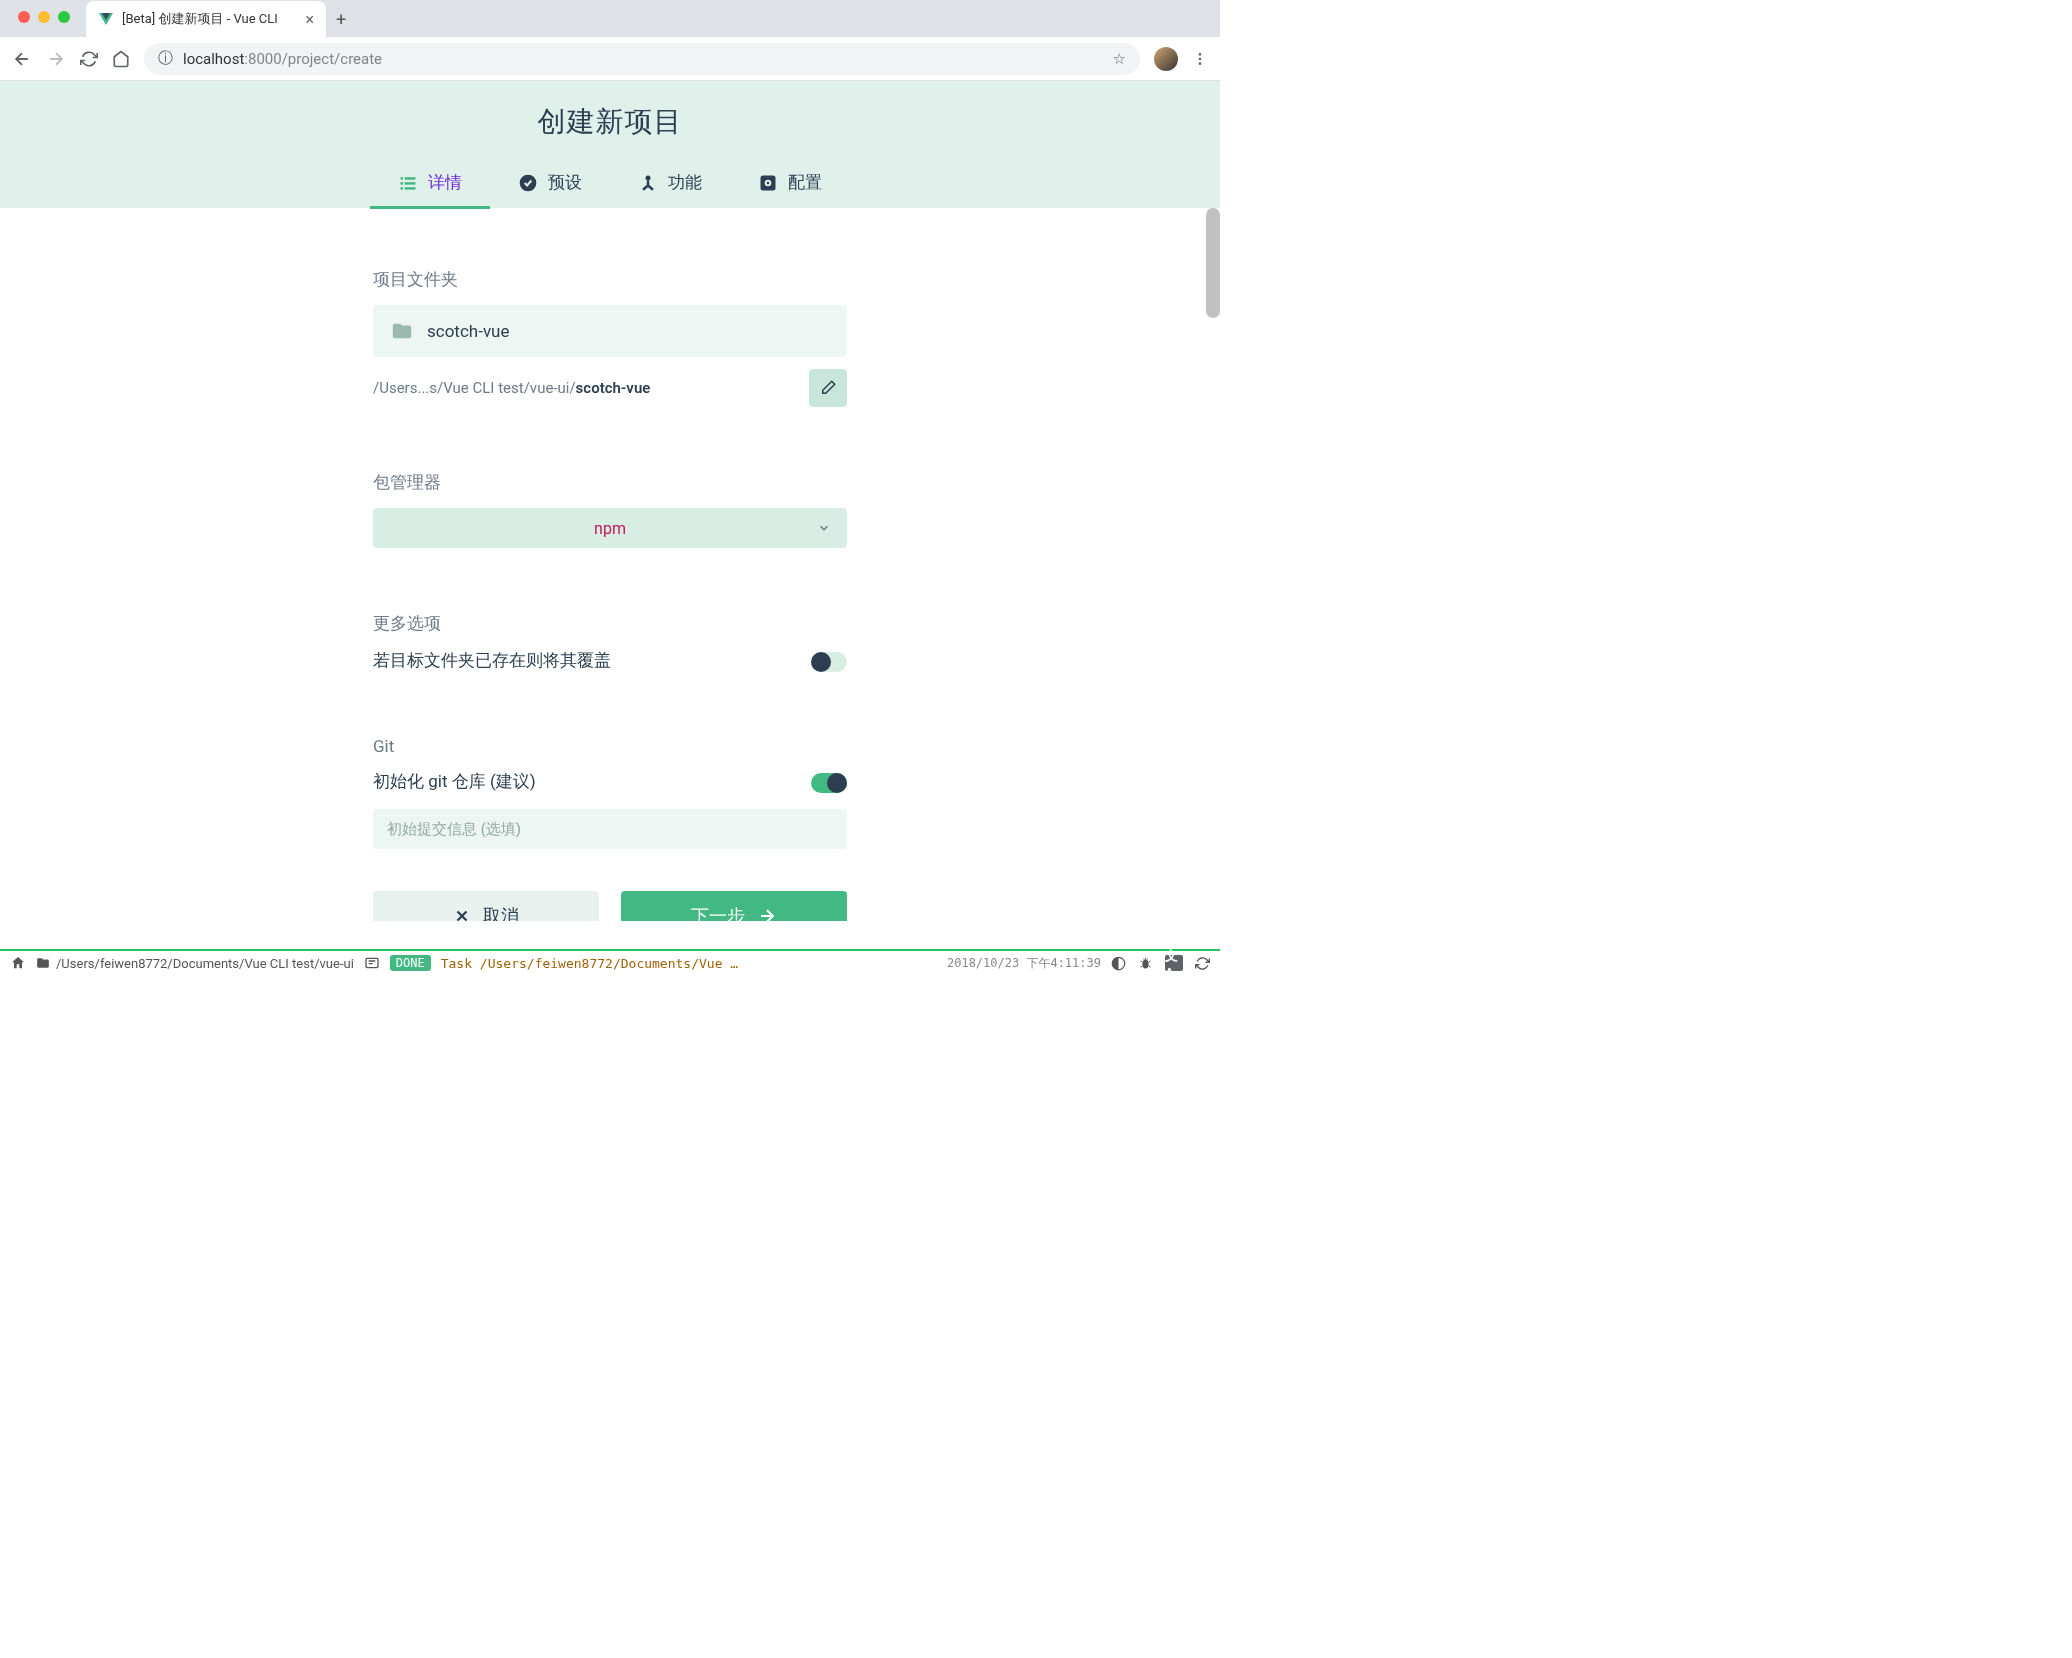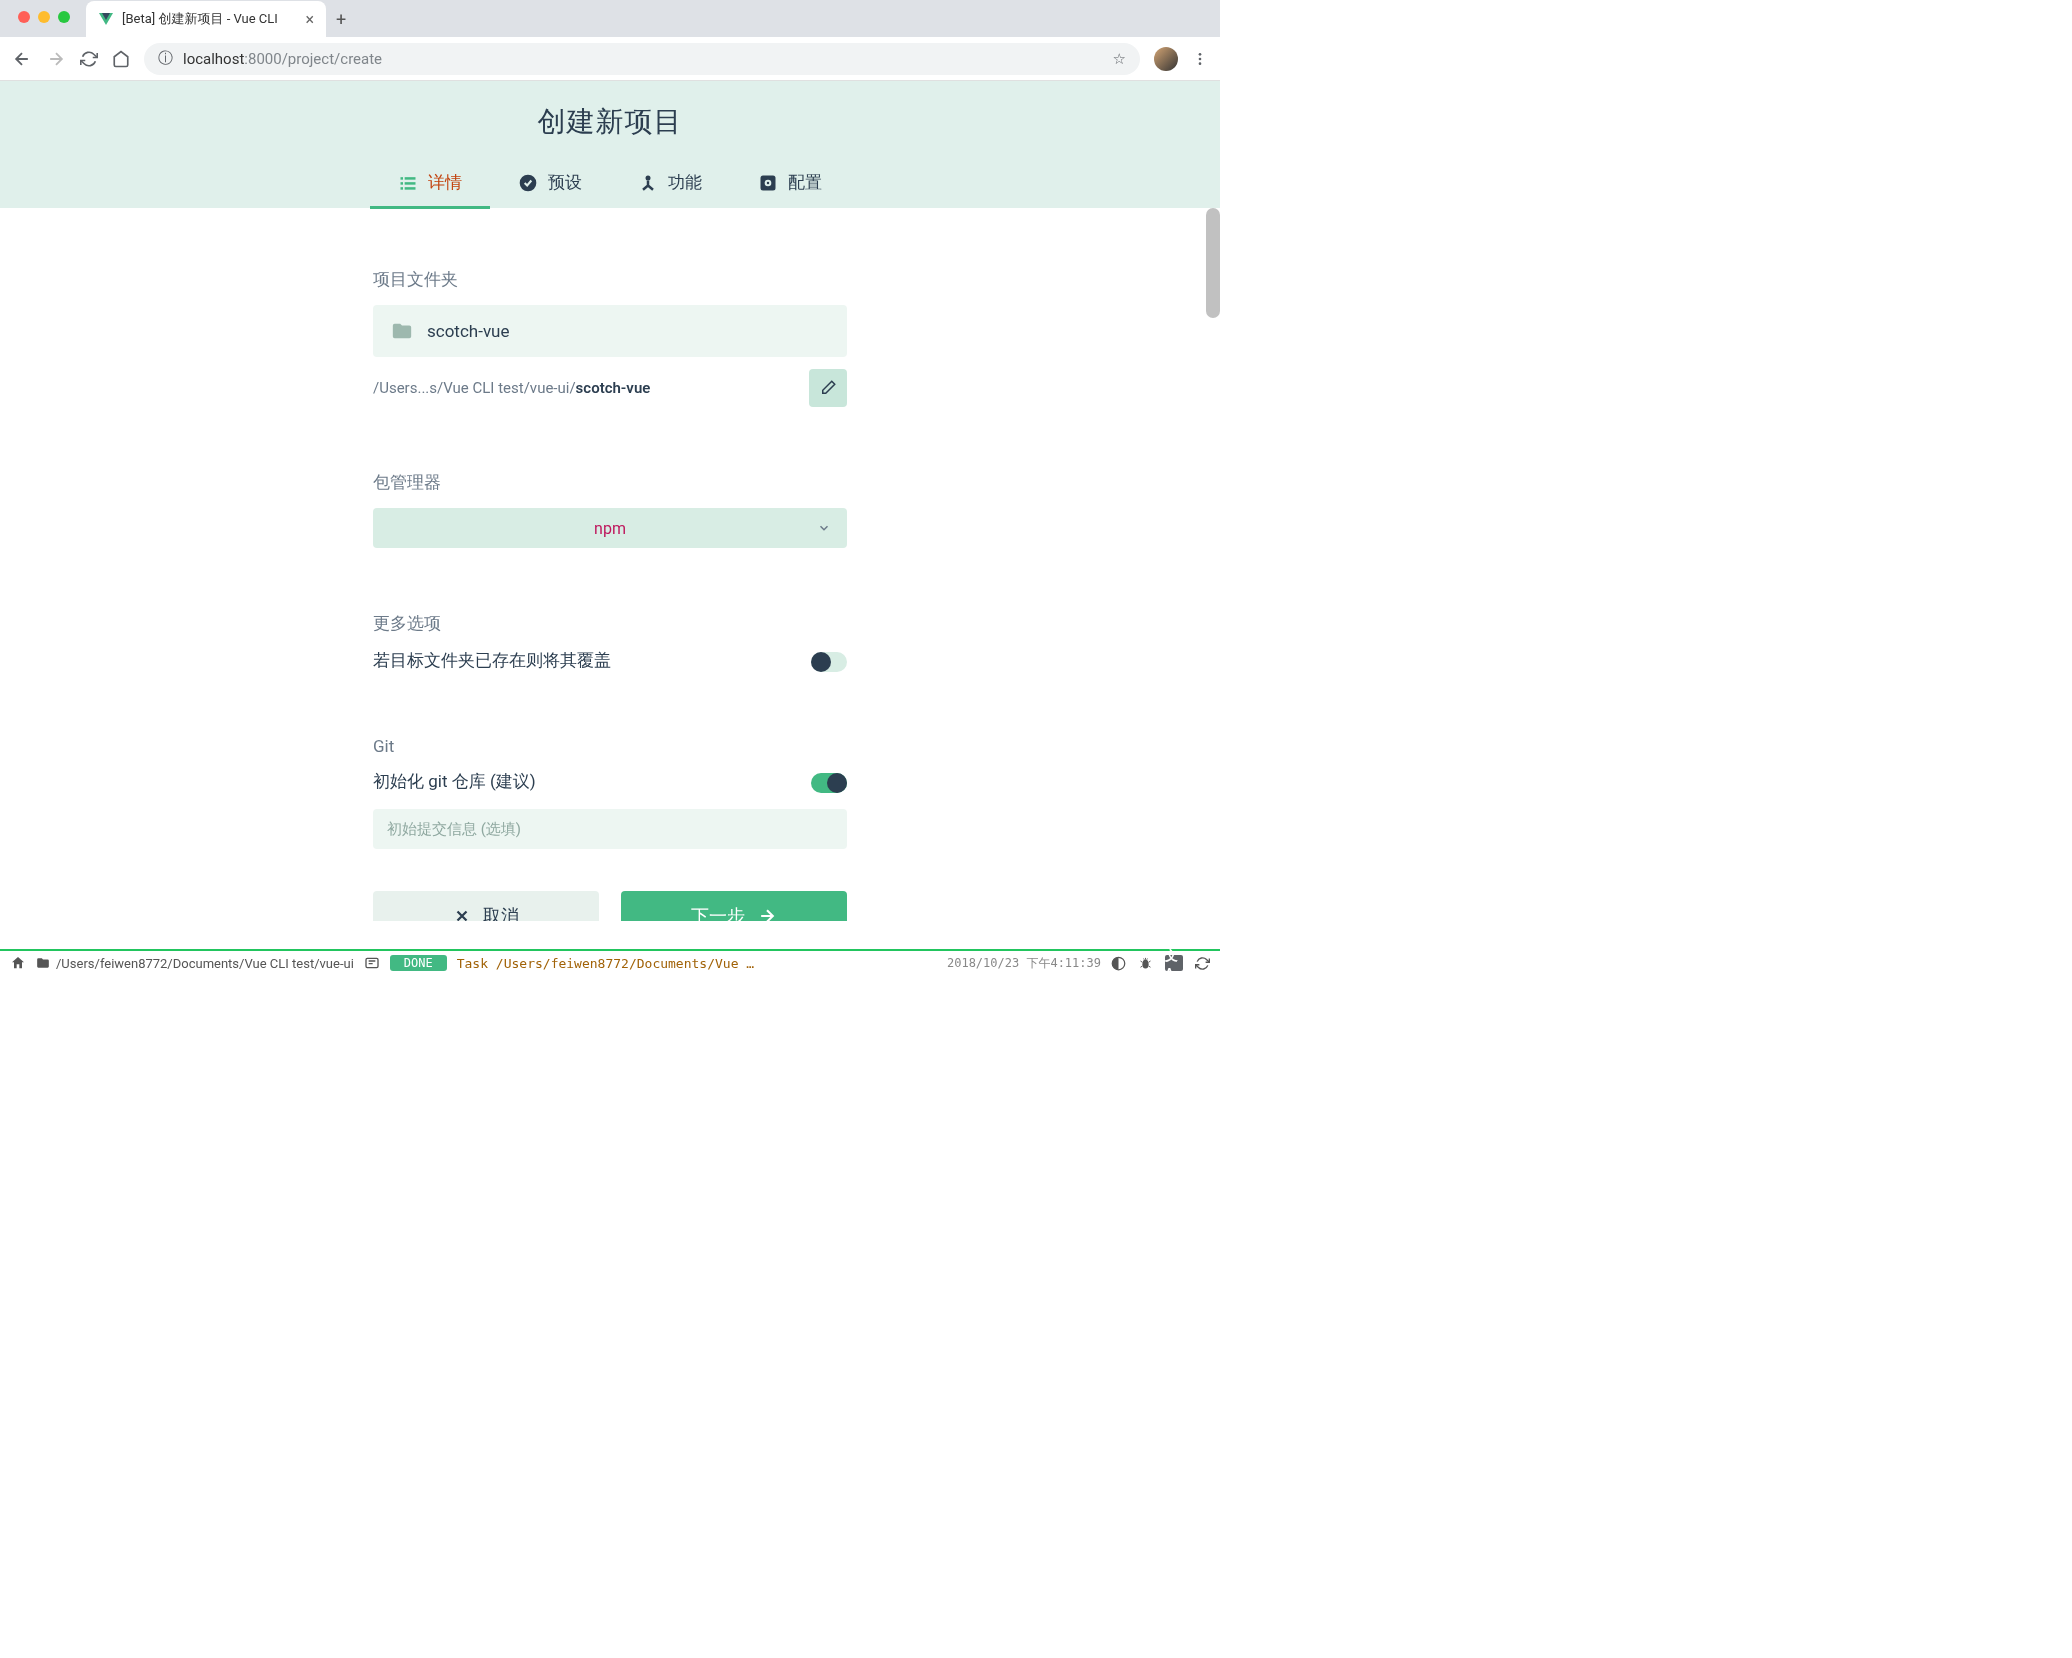--- a/index.html
+++ b/index.html
@@ -27,21 +27,21 @@
     .addr-info { color: #5f6368; font-size: 15px; }
     .addr-dim { color: #80868b; }
     .star-icon { color: #5f6368; }
     .avatar { width: 24px; height: 24px; border-radius: 50%; background: linear-gradient(135deg,#d4a574,#333); }
 
     
     .app-header { background: #e0f0eb; border-bottom: 0px; height: 127px; display: flex; flex-direction: column; align-items: center; position: relative; }
     .app-title { font-size: 28px; font-weight: 300; color: #2c3e50; margin-top: 22px; letter-spacing: 1px; }
     .tabs { display: flex; gap: 0; margin-top: 20px; }
     .tab-item { display: flex; align-items: center; gap: 10px; padding: 10px 28px 12px 28px; font-size: 17px; color: #2c3e50; cursor: pointer; position: relative; }
-    .tab-item.active { color: #c2410c; }
+    .tab-item.active { color: #6d28d9; }
     .tab-item.active::after { content: ""; position: absolute; bottom: -3px; left: 0; right: 0; height: 3px; background: #42b983; }
     .tab-item.active .tab-icon { color: #42b983; }
     .tab-icon { color: #2c3e50; display: flex; align-items: center; }
 
     
     .content-wrap { height: 713px; overflow-y: auto; position: relative; }
     .content { width: 474px; margin: 0 auto; padding: 60px 0 30px 0; }
     .field-label { font-size: 17px; color: #6c7a89; margin-bottom: 14px; }
     .input-box { background: #edf6f2; border-radius: 4px; height: 52px; display: flex; align-items: center; padding: 0 18px; gap: 14px; }
     .folder-icon { color: #9db8ae; }
@@ -65,21 +65,21 @@
     .text-input::placeholder { color: #8fa8a0; }
     .button-row { display: flex; gap: 22px; margin-top: 42px; }
     .btn { flex: 1; height: 50px; border-radius: 4px; display: flex; align-items: center; justify-content: center; gap: 12px; font-size: 18px; cursor: pointer; border: none; }
     .btn-cancel { background: #e8f1ed; color: #2c3e50; }
     .btn-next { background: #42b983; color: #fff; }
     .scrollbar-fake { position: absolute; right: 0; top: 0; width: 14px; height: 110px; background: #c1c1c1; border-radius: 7px; }
 
     
     .status-bar { position: absolute; bottom: 0; left: 0; right: 0; height: 26px; background: #fff; border-top: 2px solid #22c55e; display: flex; align-items: center; padding: 0 10px; gap: 10px; font-size: 13px; color: #555; }
     .status-path { display: flex; align-items: center; gap: 6px; }
-    .done-badge { background: #42b983; color: #fff; padding: 1px 14px; border-radius: 3px; font-size: 12px; font-family: monospace; }
+    .done-badge { background: #42b983; color: #fff; padding: 1px 6px; border-radius: 3px; font-size: 12px; font-family: monospace; }
     .status-task { font-family: monospace; color: #a16207; white-space: nowrap; overflow: hidden; flex: 1; }
     .status-time { color: #888; font-family: monospace; font-size: 12px; }
     .status-icons { display: flex; gap: 12px; align-items: center; color: #555; }
     .translate-icon { background: #5f6368; color: #fff; width: 18px; height: 16px; border-radius: 2px; font-size: 13px; display: flex; align-items: center; justify-content: center; font-weight: bold; }
     svg { display: block; }
   </style>
 </head>
 <body>
 
 <div class="browser-chrome">

